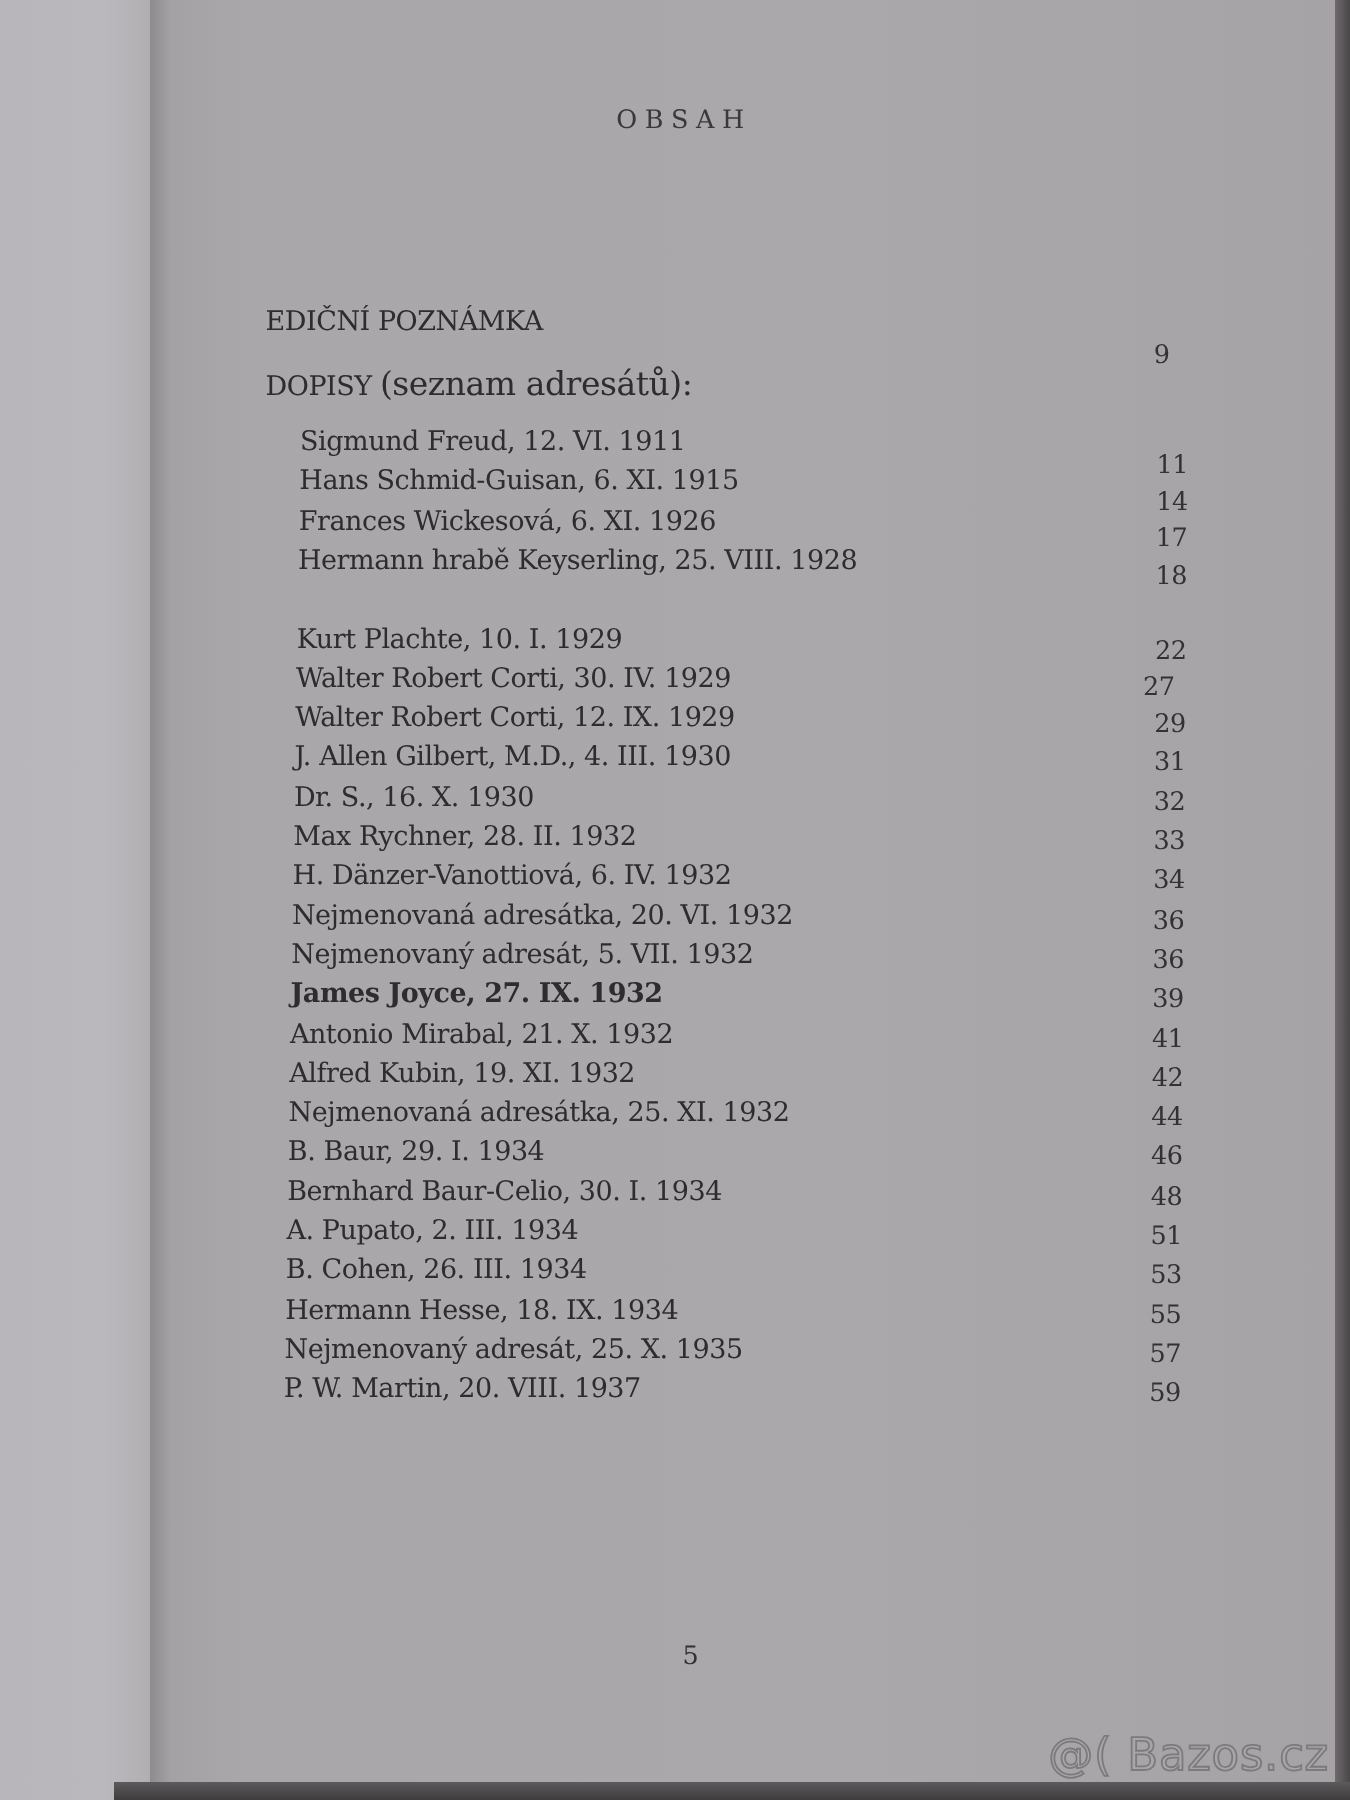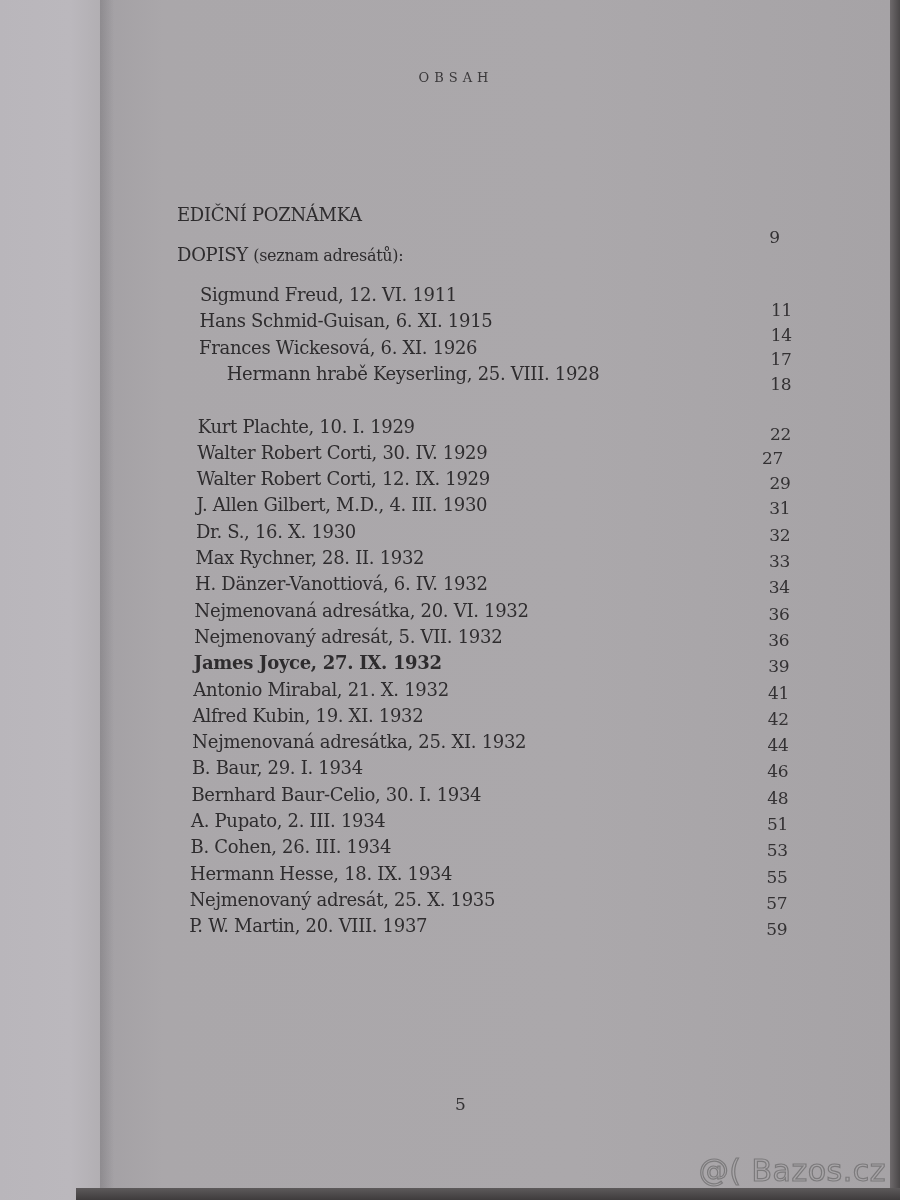--- a/index.html
+++ b/index.html
@@ -44,33 +44,33 @@
       position: absolute;
       left: 76px; bottom: 0;
       width: 824px; height: 12px;
       background: linear-gradient(180deg, #5d5a5b, #3f3c3d);
     }
     .title {
       position: absolute;
       left: 100px; width: 712px;
       top: 70px;
       text-align: center;
-      font-size: 13px;
+      font-size: 17px;
       letter-spacing: 5px;
       color: #3a383a;
     }
     .section {
       position: absolute;
       left: 177px;
       font-size: 18px;
       letter-spacing: -0.3px;
       color: #2e2c2e;
     }
     .section .paren {
-      font-size: 16px;
+      font-size: 22px;
     }
     .sec-edicni { top: 204px; }
     .sec-dopisy { top: 244px; }
     .sec-page {
       position: absolute;
       left: 740px; width: 40px;
       text-align: right;
       font-size: 17px;
       top: 227px;
       color: #333133;
@@ -143,21 +143,21 @@
     </div>
     <div class="row" style="top: 310.3px;">
       <span class="name" style="left: 199.55px; top: 0px;">Hans Schmid-Guisan, 6. XI. 1915</span>
       <span class="num" style="left: 741.8px; top: 14.4px;">14</span>
     </div>
     <div class="row" style="top: 336.6px;">
       <span class="name" style="left: 199.1px; top: 0px;">Frances Wickesová, 6. XI. 1926</span>
       <span class="num" style="left: 741.6px; top: 12.8px;">17</span>
     </div>
     <div class="row" style="top: 362.9px;">
-      <span class="name" style="left: 198.65px; top: 0px; margin-left: 28px;">Hermann hrabě Keyserling, 25. VIII. 1928</span>
+      <span class="name" style="left: 198.65px; top: 0px;">Hermann hrabě Keyserling, 25. VIII. 1928</span>
       <span class="num" style="left: 741.4px; top: 11.2px;">18</span>
     </div>
     <div class="row" style="top: 415.5px;">
       <span class="name" style="left: 197.75px; top: 0px;">Kurt Plachte, 10. I. 1929</span>
       <span class="num" style="left: 741px; top: 8px;">22</span>
     </div>
     <div class="row" style="top: 441.8px;">
       <span class="name" style="left: 197.3px; top: 0px;">Walter Robert Corti, 30. IV. 1929</span>
       <span class="num" style="left: 733px; top: 6.4px;">27</span>
     </div>

